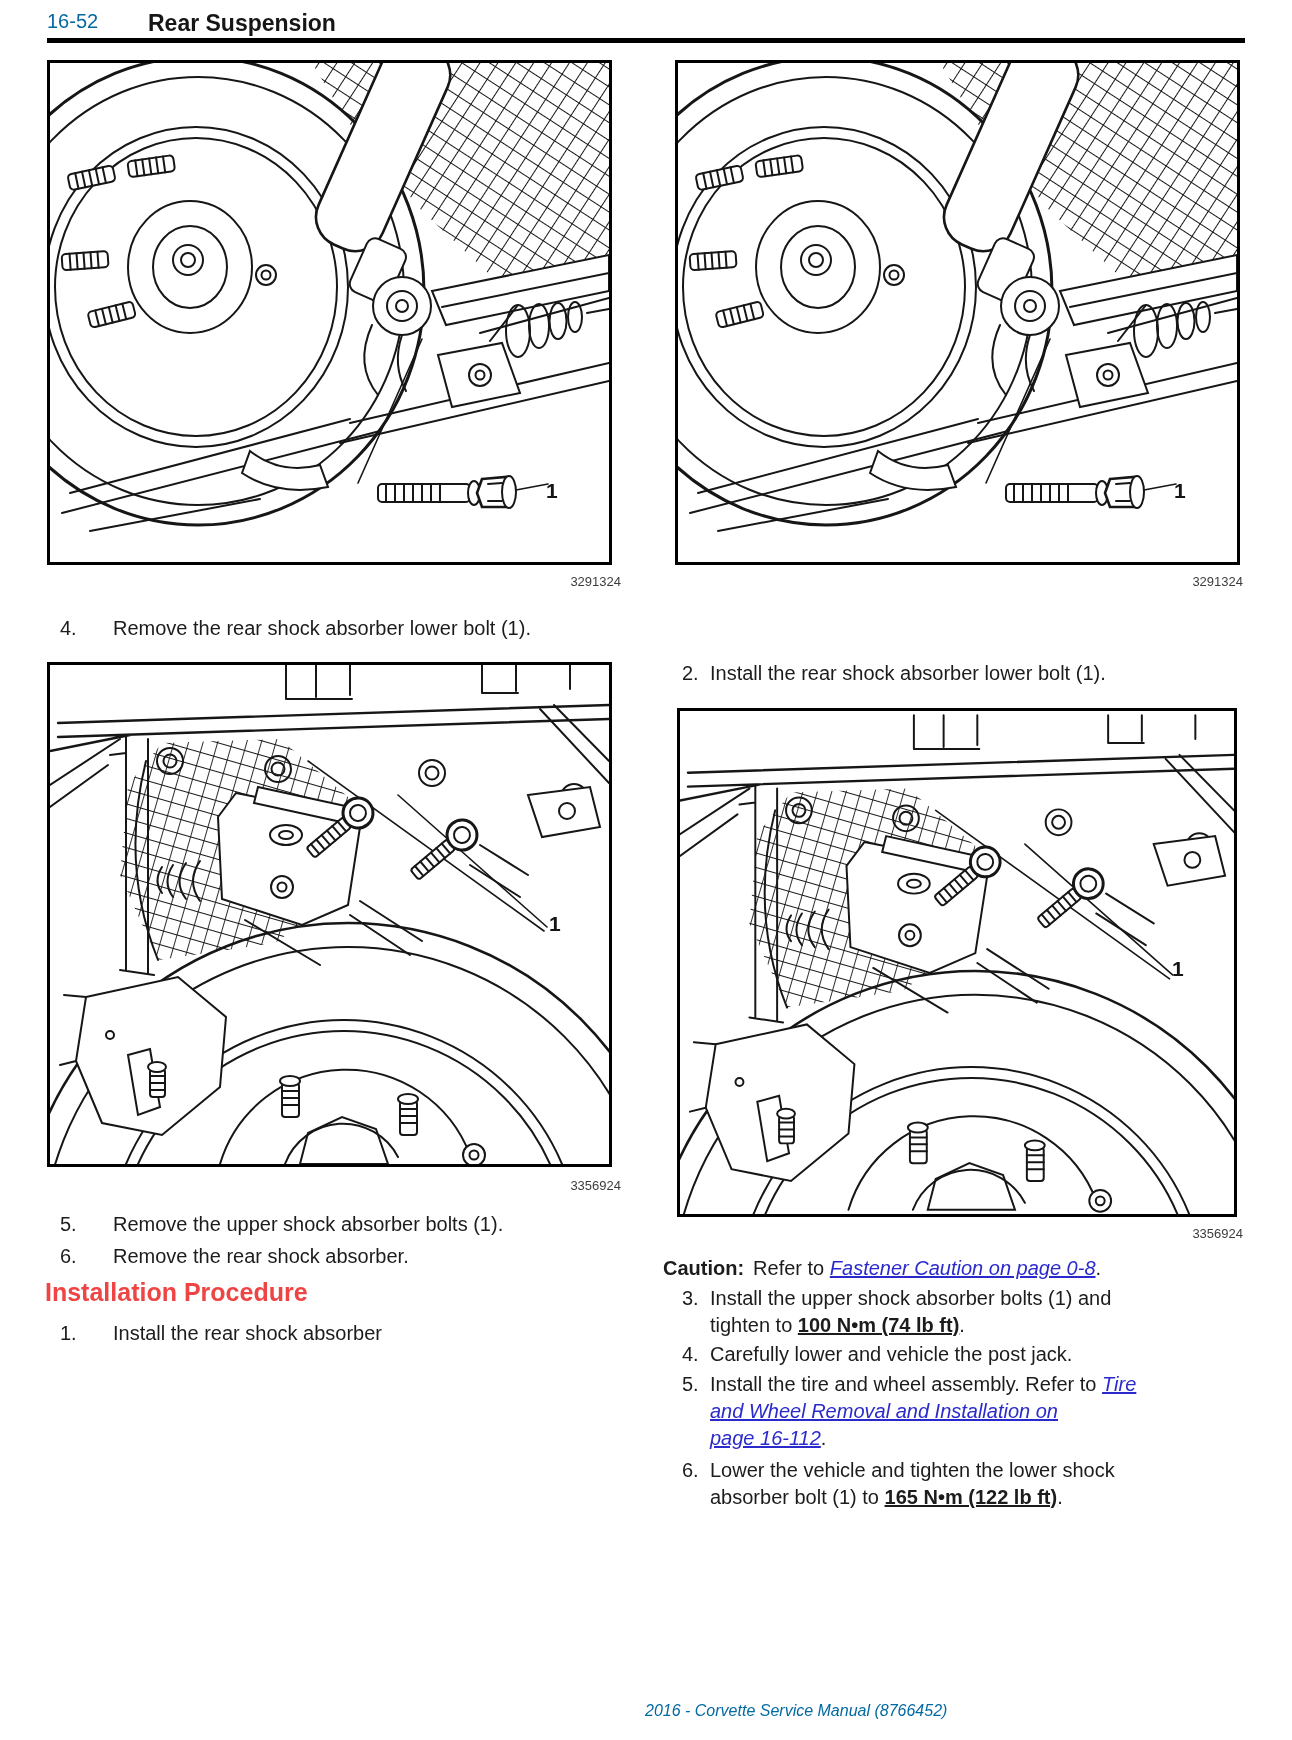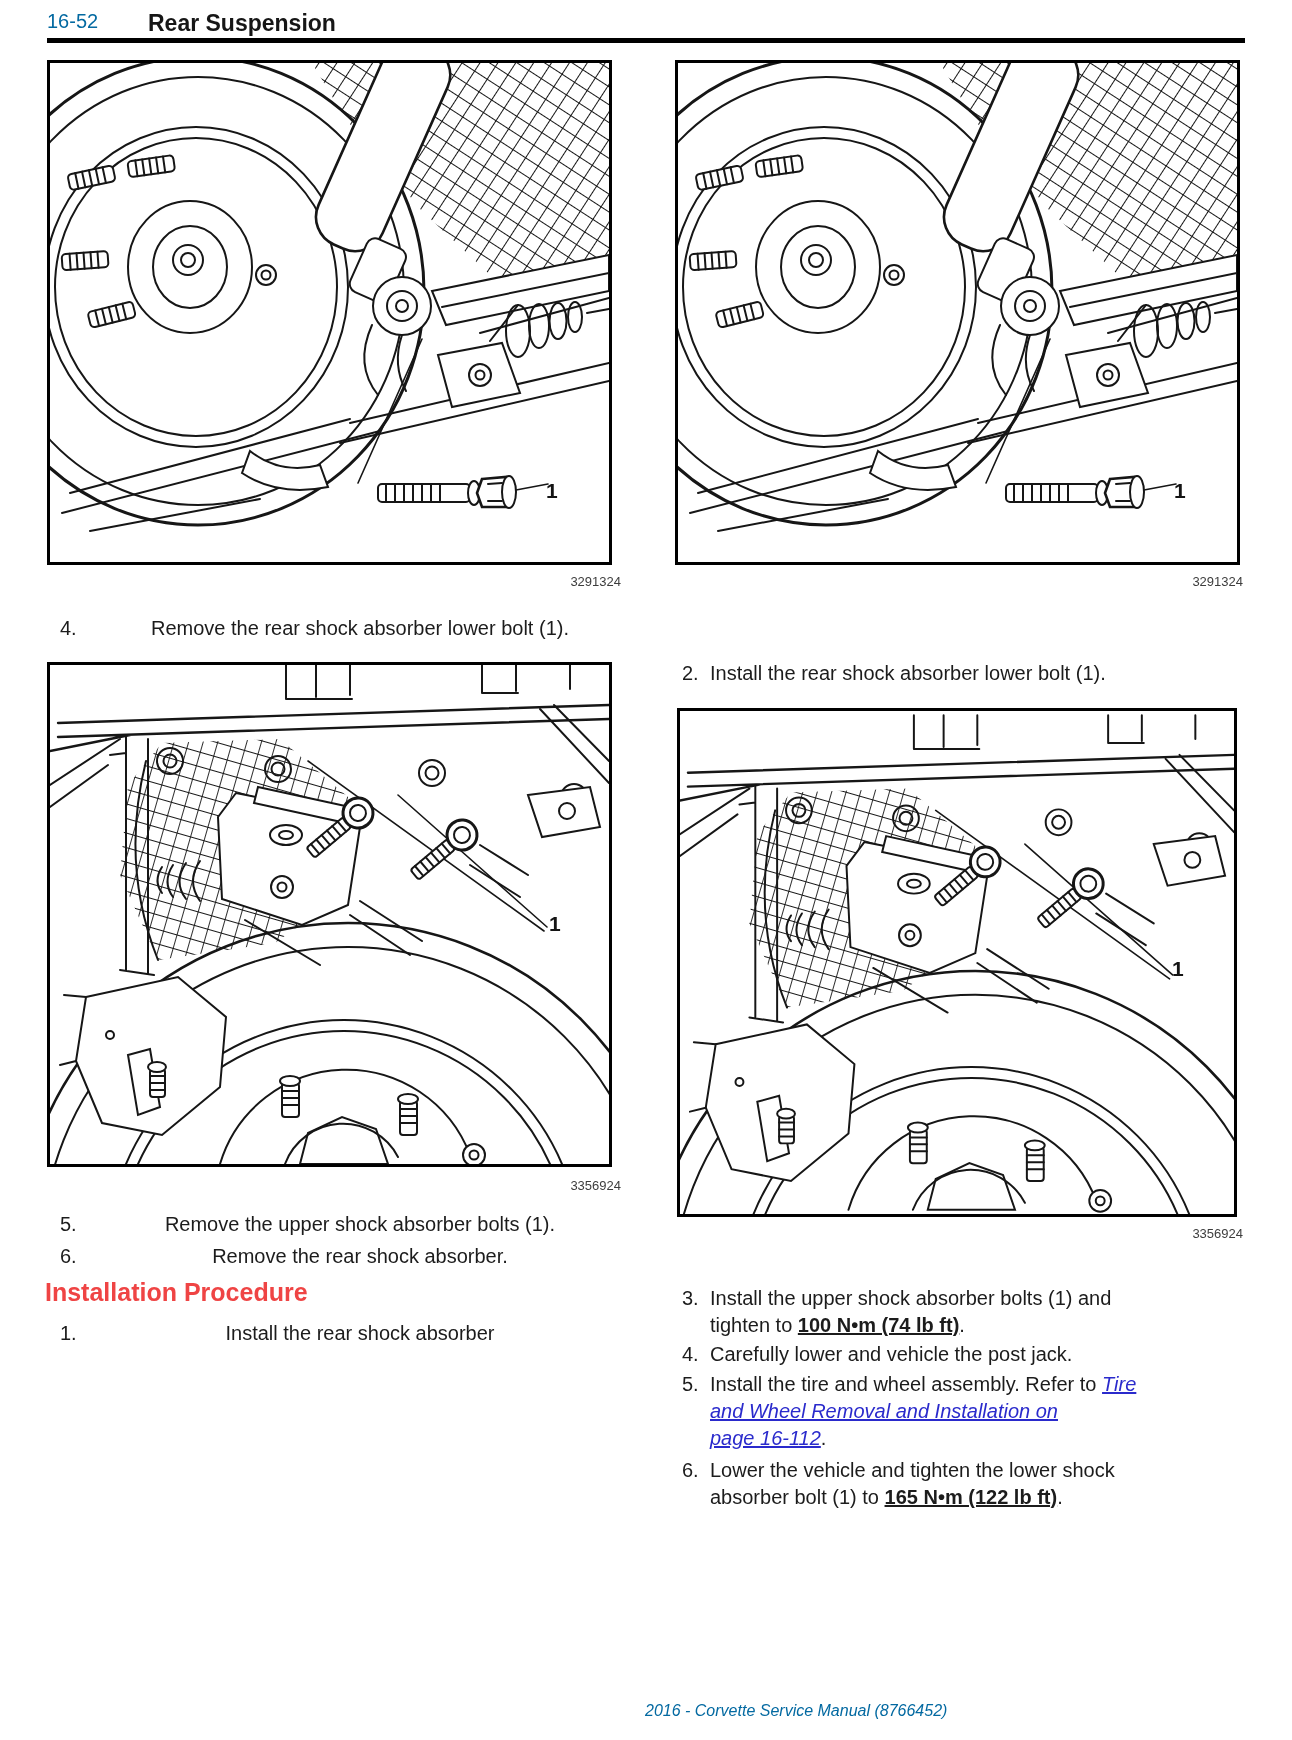--- a/index.html
+++ b/index.html
@@ -28,21 +28,21 @@
   .co-tr{left:1174px;top:480px;}
   .co-bl{left:549px;top:913px;}
   .co-br{left:1172px;top:958px;}
   
   .step,.tblock{position:absolute;font-size:20px;line-height:27px;color:#1c1c1c;}
   .lstep{left:47px;width:560px;}
   .rstep{left:663px;width:520px;}
   .num{position:absolute;top:0;}
   .lstep .num{left:13px;}
   .rstep .num{left:19px;}
-  .lstep .txt{display:block;margin-left:66px;white-space:pre-line;text-align:center;}
+  .lstep .txt{display:block;margin-left:66px;white-space:pre-line;}
   .rstep .txt{display:block;margin-left:47px;white-space:pre-line;width:500px;}
   .noteblock{left:663px;width:520px;}
   .noteblock .txt{display:block;margin-left:47px;white-space:pre-line;width:500px;}
   .cautionblock{left:663px;width:560px;white-space:pre-line;}
   .blabel{font-weight:bold;margin-right:9px;}
   .proc-heading{position:absolute;left:45px;top:1278px;font-size:25px;font-weight:bold;color:#ef4444;}
   .xref{color:#2a2acc;font-style:italic;text-decoration:underline;cursor:pointer;}
   .bold{font-weight:bold;text-decoration:underline;}
   .footer{position:absolute;left:645px;top:1702px;width:600px;text-align:left;
     font-size:16px;font-style:italic;color:#0369a1;}
@@ -360,20 +360,21 @@
   <div class="proc-heading">Installation Procedure</div>
   <div class="step lstep" style="top:1320px">
     <span class="num">1.</span>
     <span class="txt">Install the rear shock absorber</span>
   </div>
 
   <div class="step rstep" style="top:660px">
     <span class="num">2.</span>
     <span class="txt">Install the rear shock absorber lower bolt (1).</span>
   </div>
+  <div class="tblock cautionblock" style="top:1255px"><b class="blabel">Caution:</b><span>Refer to </span><a class="xref">Fastener Caution on page 0-8</a><span>.</span></div>
   <div class="step rstep" style="top:1285px">
     <span class="num">3.</span>
     <span class="txt"><span>Install the upper shock absorber bolts (1) and
 tighten to </span><span class="bold">100 N•m (74 lb ft)</span><span>.</span></span>
   </div>
   <div class="step rstep" style="top:1341px">
     <span class="num">4.</span>
     <span class="txt">Carefully lower and vehicle the post jack.</span>
   </div>
   <div class="step rstep" style="top:1371px">

